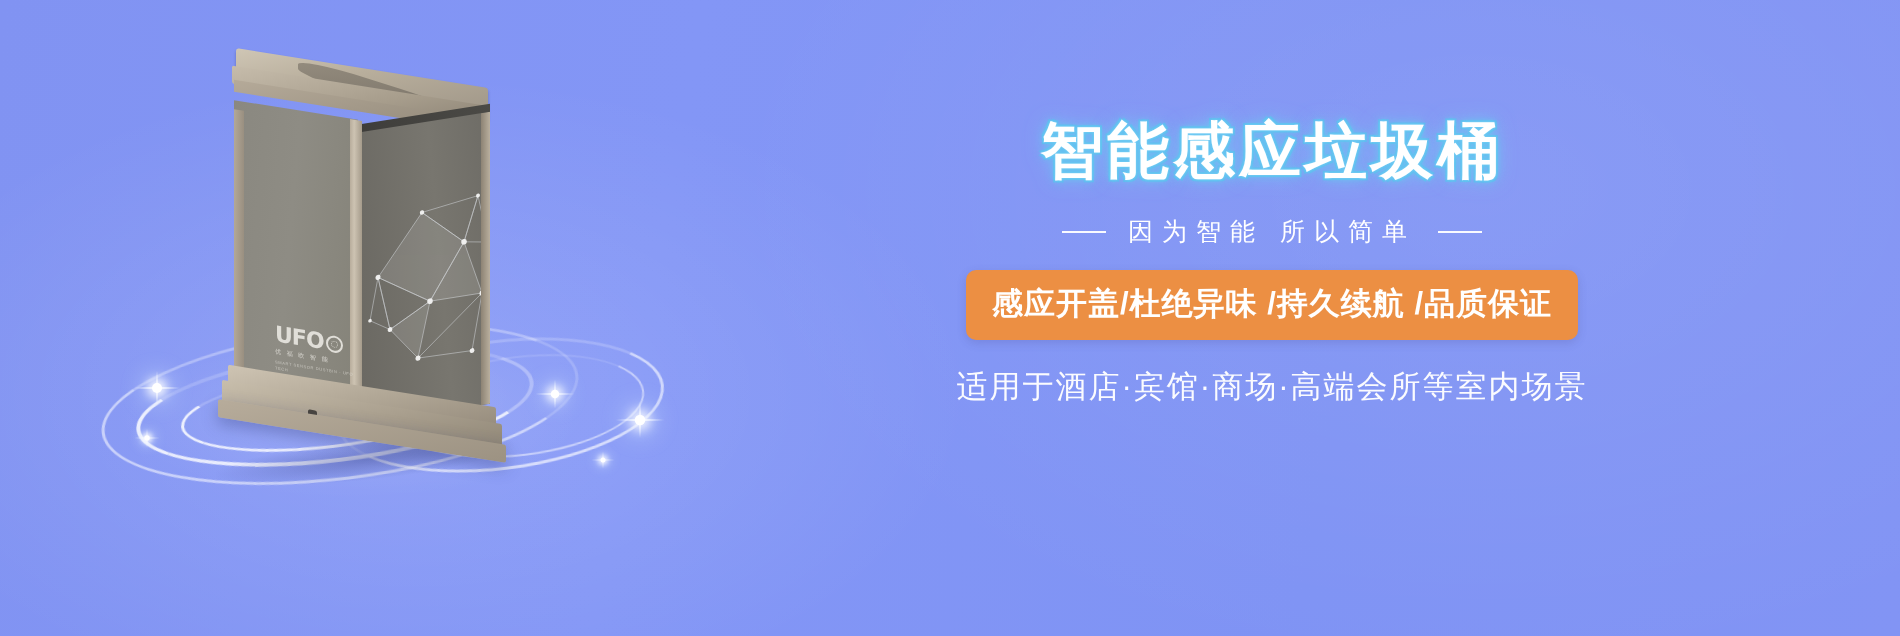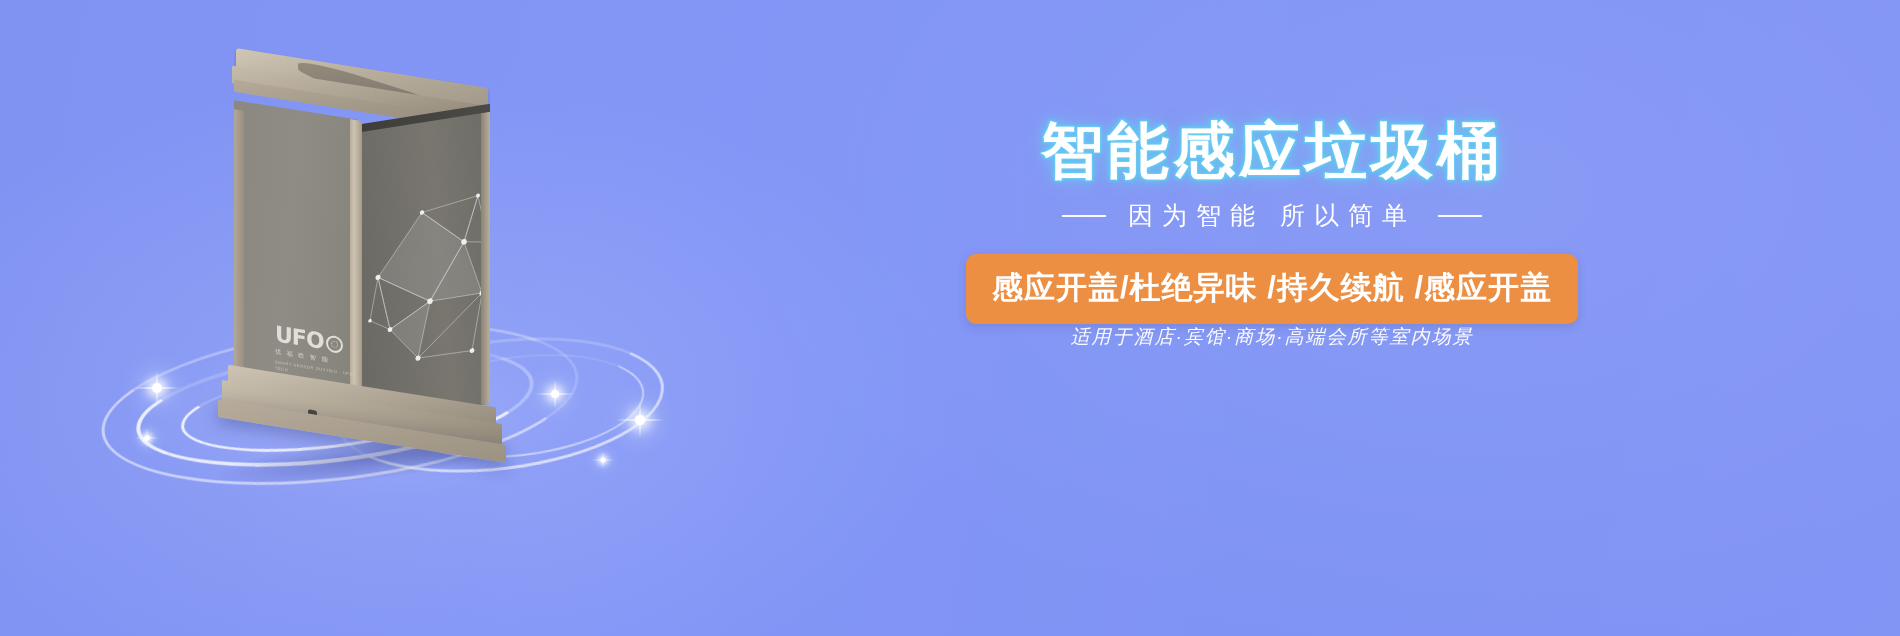--- a/index.html
+++ b/index.html
@@ -195,41 +195,41 @@
     text-shadow:
       0 0 2px #7fd4f7, 0 0 5px #6ec8f2, 0 0 10px #63c0ee,
       2px 2px 0 rgba(90,190,240,.85), -2px 2px 0 rgba(90,190,240,.85),
       2px -2px 0 rgba(90,190,240,.85), -2px -2px 0 rgba(90,190,240,.85),
       0 0 20px rgba(120,210,250,.75);
     margin:0;
     white-space:nowrap;
   }
   .subline{
     display:flex;align-items:center;justify-content:center;gap:22px;
-    margin-top:16px;
+    margin-top:32px;
   }
   .dash{display:block;width:44px;height:2px;background:#ffffff;opacity:.95;}
   .subtitle{
     font-size:25px;color:#ffffff;letter-spacing:9px;white-space:nowrap;
     font-weight:400;
   }
   .features{
     display:inline-block;margin-top:22px;
     background:#ec8f43;
     color:#ffffff;
     font-size:31px;font-weight:700;
     padding:13px 26px 15px 26px;
     border-radius:10px;
     letter-spacing:1px;white-space:nowrap;
     box-shadow:0 3px 10px rgba(60,60,120,.18);
   }
   .scenes{
-    font-size:19px;color:#ffffff;letter-spacing:2px;white-space:nowrap;
+    margin-top:26px;
+    font-size:31px;color:#ffffff;letter-spacing:2px;white-space:nowrap;
     opacity:.97;
-    font-style:italic;
   }
 </style>
 </head>
 <body>
 
 <div id="banner">
 
   <div class="bg-wash"></div>
   <div class="bg-wash2"></div>
 
@@ -336,18 +336,18 @@
   <div id="copy">
 
     <h1 class="title">智能感应垃圾桶</h1>
 
     <div class="subline">
       <span class="dash"></span>
       <span class="subtitle">因为智能  所以简单</span>
       <span class="dash"></span>
     </div>
 
-    <div class="features">感应开盖/杜绝异味 /持久续航 /感应开盖</div>
+    <div class="features">感应开盖/杜绝异味 /持久续航 /品质保证</div>
 
     <div class="scenes">适用于酒店·宾馆·商场·高端会所等室内场景</div>
   </div>
 
 </div>
 
 </body></html>

